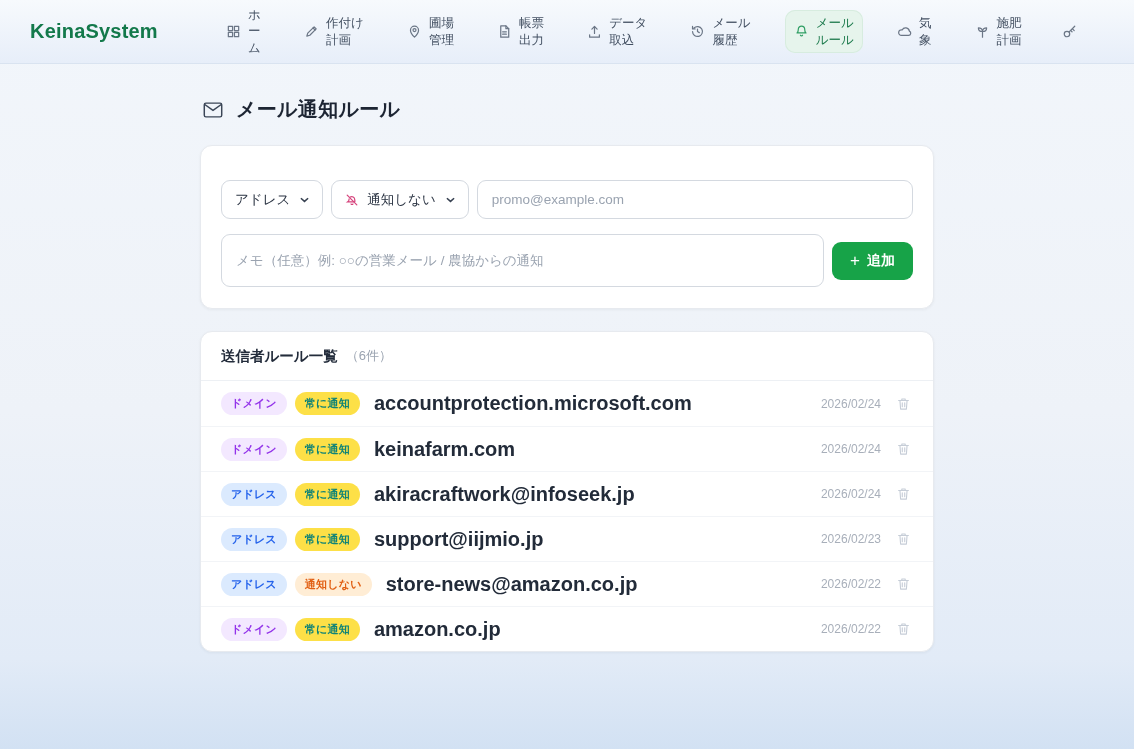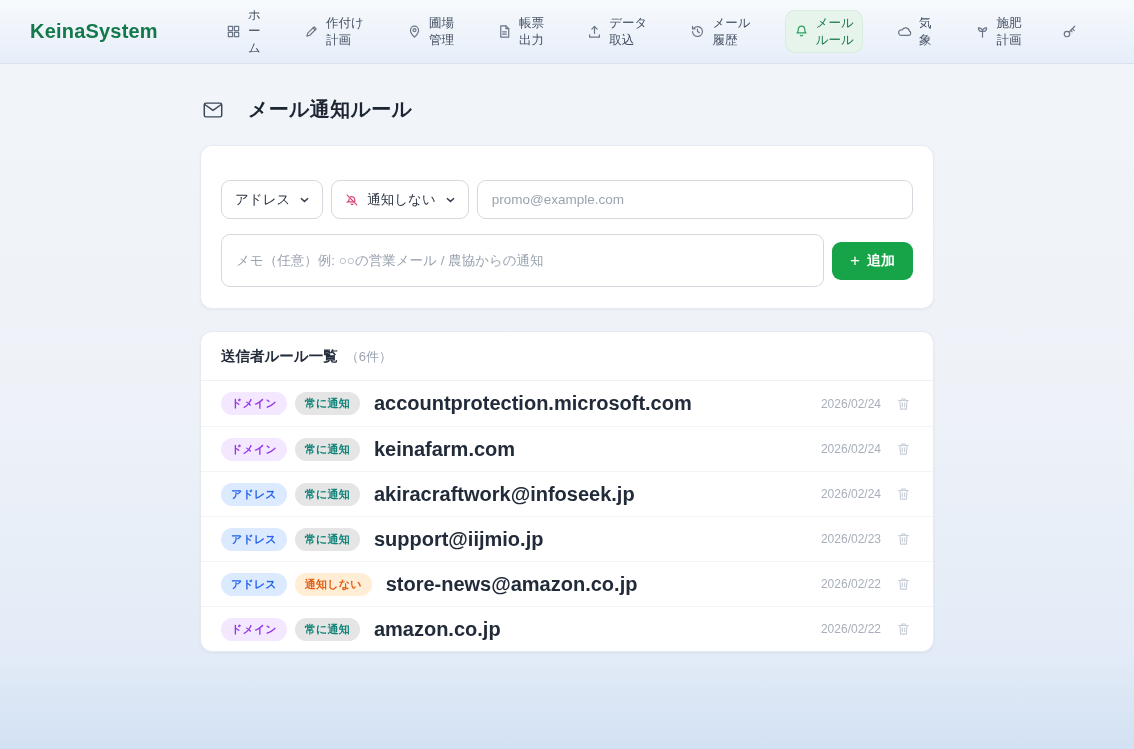--- a/index.html
+++ b/index.html
@@ -23,21 +23,21 @@
     color:#435062; font-size:12.5px; line-height:1.3;
     padding:5px 9px; border-radius:10px; cursor:pointer;
   }
   .nav-item .label { white-space:pre-line; }
   .nav-item svg { width:15px; height:15px; stroke:#6b7686; fill:none; stroke-width:1.3; stroke-linecap:round; stroke-linejoin:round; flex:0 0 auto; }
   .nav-item.active { background:#e6f4ec; color:#1c7a4c; box-shadow:inset 0 0 0 1px #d7ecdf; }
   .nav-item.active svg { stroke:#2e9e63; }
   .nav-icon-only { padding:5px 6px; }
   
   .container { width:734px; margin:0 auto; padding-top:32px; }
-  .page-title { display:flex; align-items:center; gap:24px; margin-left:2px; }
+  .page-title { display:flex; align-items:center; gap:12px; margin-left:2px; }
   .page-title svg { width:22px; height:22px; stroke:#3b4657; fill:none; stroke-width:1.6; stroke-linejoin:round; }
   .page-title h1 { font-size:20px; font-weight:700; color:#1d2533; letter-spacing:.3px; }
   .card {
     background:#fff; border:1px solid #e7eaef; border-radius:12px;
     box-shadow:0 1px 3px rgba(23,32,49,.05);
   }
   .card-add { margin-top:22px; padding:19px 20px 21px; }
   .card-add .card-heading { font-size:14px; font-weight:700; color:#232c3b; }
   .form-row { display:flex; gap:8px; margin-top:15px; }
   .select {
@@ -55,33 +55,33 @@
   .memo-input { height:53px; }
   .btn-add {
     flex:0 0 auto; display:flex; align-items:center; gap:7px; justify-content:center;
     padding:0 18px; height:38px; align-self:center;
     background:#17a348; color:#fff; border:none; border-radius:9px;
     font-size:14px; font-weight:700; cursor:pointer; font-family:inherit;
   }
   .btn-add .plus { font-size:17px; font-weight:400; line-height:1; }
   
   .card-list { margin-top:22px; margin-bottom:40px; overflow:hidden; }
-  .list-header { display:flex; align-items:center; gap:8px; padding:15px 20px 14px; border-bottom:1px solid #edf0f4; }
+  .list-header { display:flex; align-items:flex-start; gap:8px; padding:15px 20px 14px; border-bottom:1px solid #edf0f4; }
   .list-title { font-size:14.5px; font-weight:700; color:#232c3b; }
   .list-count { font-size:13px; color:#9aa3b0; }
   .rule-row { display:flex; align-items:center; height:45px; padding:0 20px; }
   .rule-row + .rule-row { border-top:1px solid #f2f4f7; }
   .badge {
     font-size:11px; font-weight:600; padding:4px 10px; border-radius:999px;
     flex:0 0 auto; letter-spacing:.2px;
   }
   .badge + .badge { margin-left:8px; }
   .badge.type-domain { background:#f3e8ff; color:#9333ea; }
   .badge.type-address { background:#dbeafe; color:#2563eb; }
-  .badge.act-notify { background:#e5e5e5; color:#0f8377; }
+  .badge.act-notify { background:#fde047; color:#0f8377; }
   .badge.act-mute { background:#ffedd5; color:#e15f13; }
   .rule-target { font-size:20px; font-weight:600; color:#222b39; margin-left:14px; }
   .rule-date { margin-left:auto; font-size:12px; color:#a8afba; }
   .btn-trash { background:none; border:none; cursor:pointer; margin-left:13px; padding:2px; display:flex; }
   .btn-trash svg { width:15px; height:16px; stroke:#c6cdd7; fill:none; stroke-width:1.2; stroke-linecap:round; stroke-linejoin:round; }
 </style>
 </head>
 <body>
 
 <header class="header">

